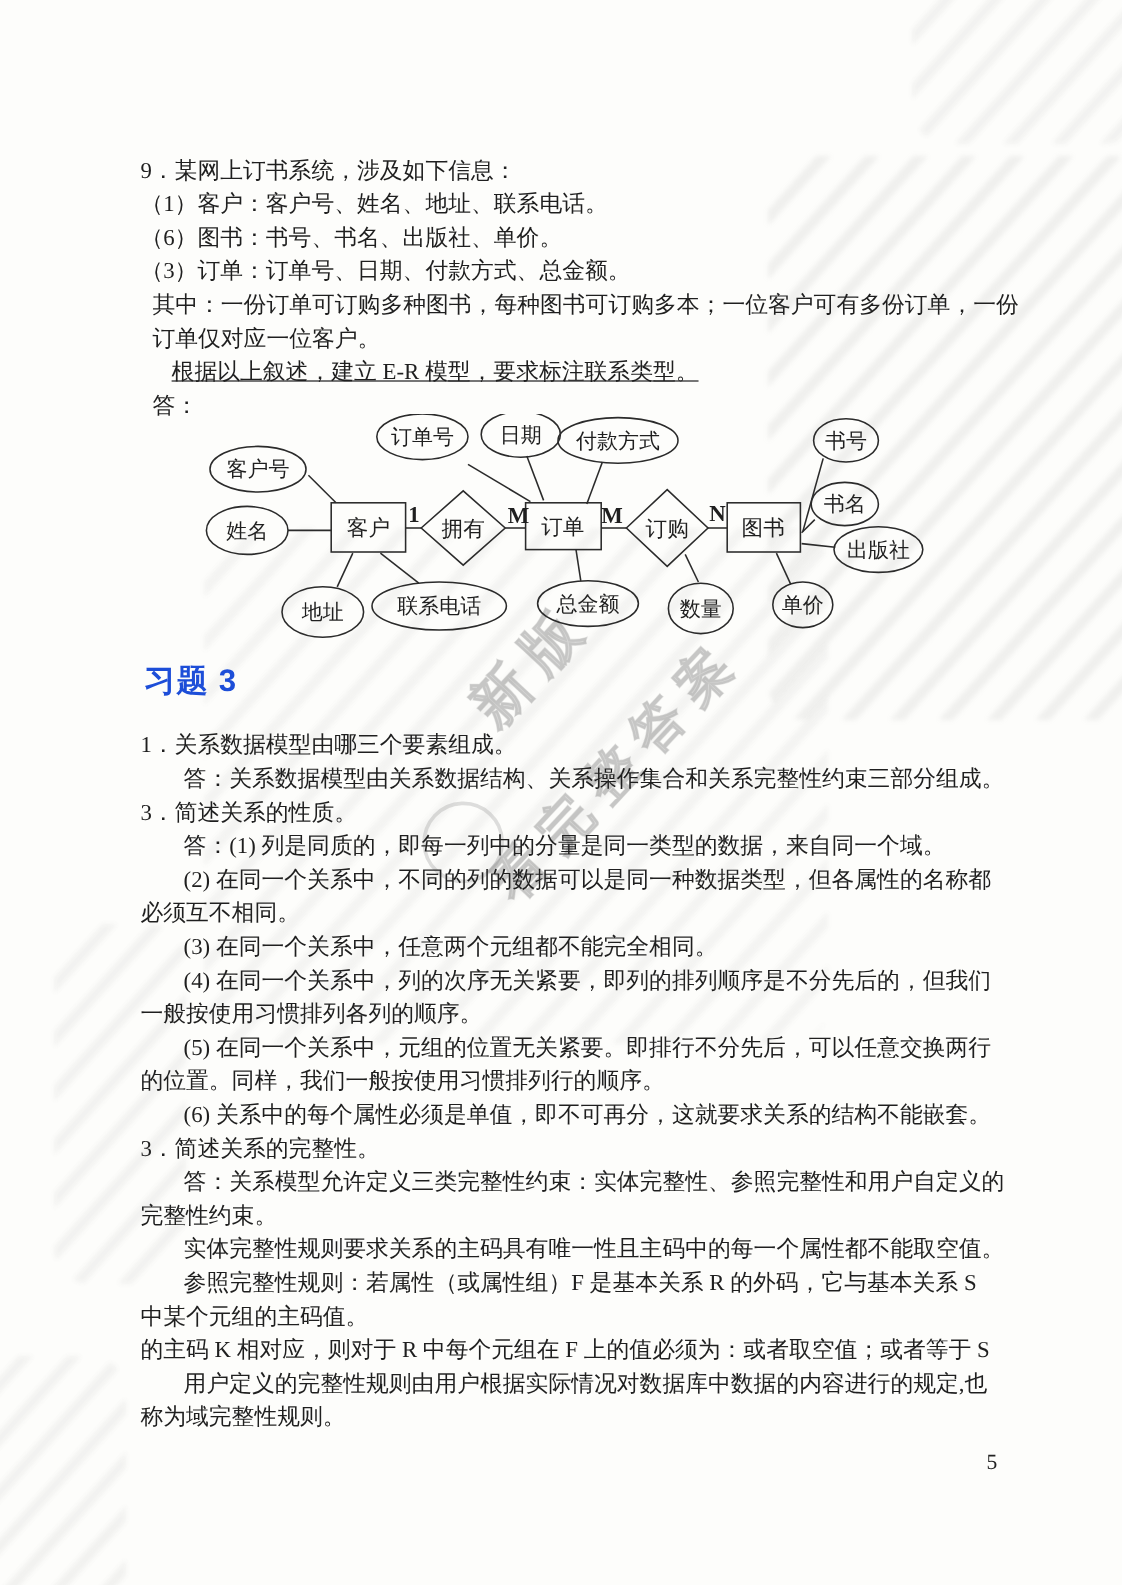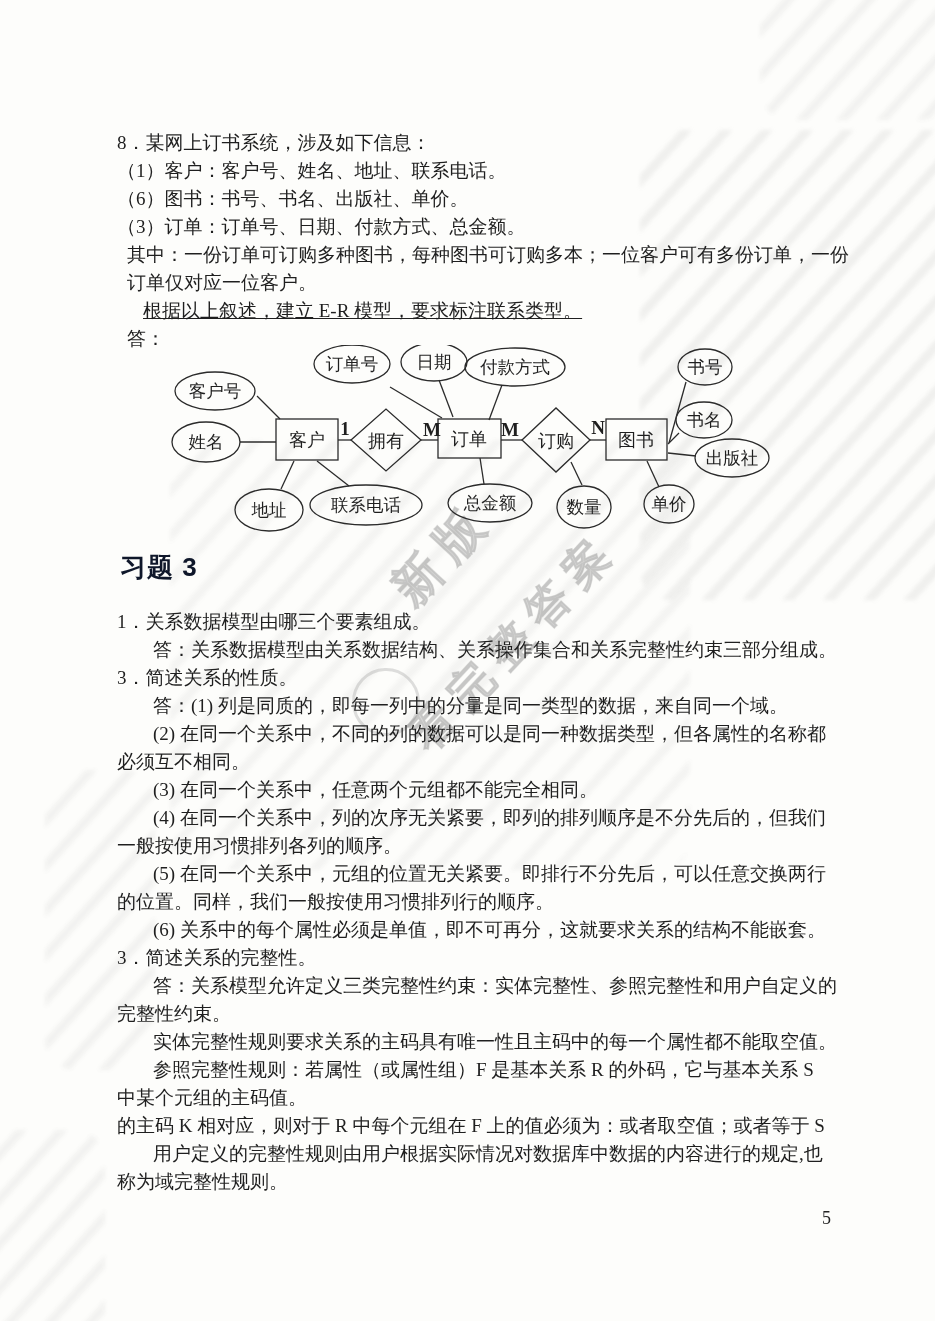--- a/index.html
+++ b/index.html
@@ -35,21 +35,21 @@
   }
   
   .tblock{position:absolute;font-size:19px;line-height:28px;}
   .tblock .ln{height:28px;white-space:nowrap;}
   .ind10{padding-left:10px;}
   .ind26{padding-left:26px;text-decoration:underline;}
   .ind36{padding-left:36px;}
   #section-heading{
     position:absolute;left:120px;top:550px;
     font-family:"Liberation Sans","DejaVu Sans",sans-serif;
-    font-weight:bold;font-size:26px;color:#0f172a;
+    font-weight:bold;font-size:26px;color:#1d4ed8;
     letter-spacing:1px;
   }
   #page-number{
     position:absolute;left:822px;top:1208px;
     font-size:18px;color:#222;
   }
   
   #er-diagram{position:absolute;left:150px;top:345px;}
   #er-diagram .shape{fill:none;stroke:#2b2b2b;stroke-width:1.3;}
   #er-diagram .conn{stroke:#2b2b2b;stroke-width:1.3;}
@@ -66,21 +66,21 @@
 <div class="wm wm-streak" style="left:170px;top:440px;width:520px;height:430px;opacity:.7;"></div>
 <div class="wm wm-streak" style="left:45px;top:770px;width:110px;height:300px;opacity:.8;"></div>
 <div class="wm wm-streak" style="left:-25px;top:1130px;width:130px;height:230px;opacity:.8;"></div>
 <div class="wm wm-streak" style="left:760px;top:-20px;width:190px;height:140px;opacity:.8;"></div>
 
 <div class="wm" id="wm-circle" style="left:352px;top:668px;"></div>
 <div class="wm wm-text" style="left:425px;top:555px;font-size:48px;">新版</div>
 <div class="wm wm-text" style="left:440px;top:705px;font-size:44px;">看完整答案</div>
 
 <div class="tblock" id="q7-block" style="left:117px;top:129px;width:740px;">
-  <div class="ln">8．某网上订书系统，涉及如下信息：</div>
+  <div class="ln">9．某网上订书系统，涉及如下信息：</div>
   <div class="ln">（1）客户：客户号、姓名、地址、联系电话。</div>
   <div class="ln">（6）图书：书号、书名、出版社、单价。</div>
   <div class="ln">（3）订单：订单号、日期、付款方式、总金额。</div>
   <div class="ln ind10">其中：一份订单可订购多种图书，每种图书可订购多本；一位客户可有多份订单，一份</div>
   <div class="ln ind10">订单仅对应一位客户。</div>
   <div class="ln ind26">根据以上叙述，建立 E-R 模型，要求标注联系类型。</div>
   <div class="ln ind10">答：</div>
 </div>
 
 <svg id="er-diagram" width="640" height="215" viewBox="0 0 640 215">

